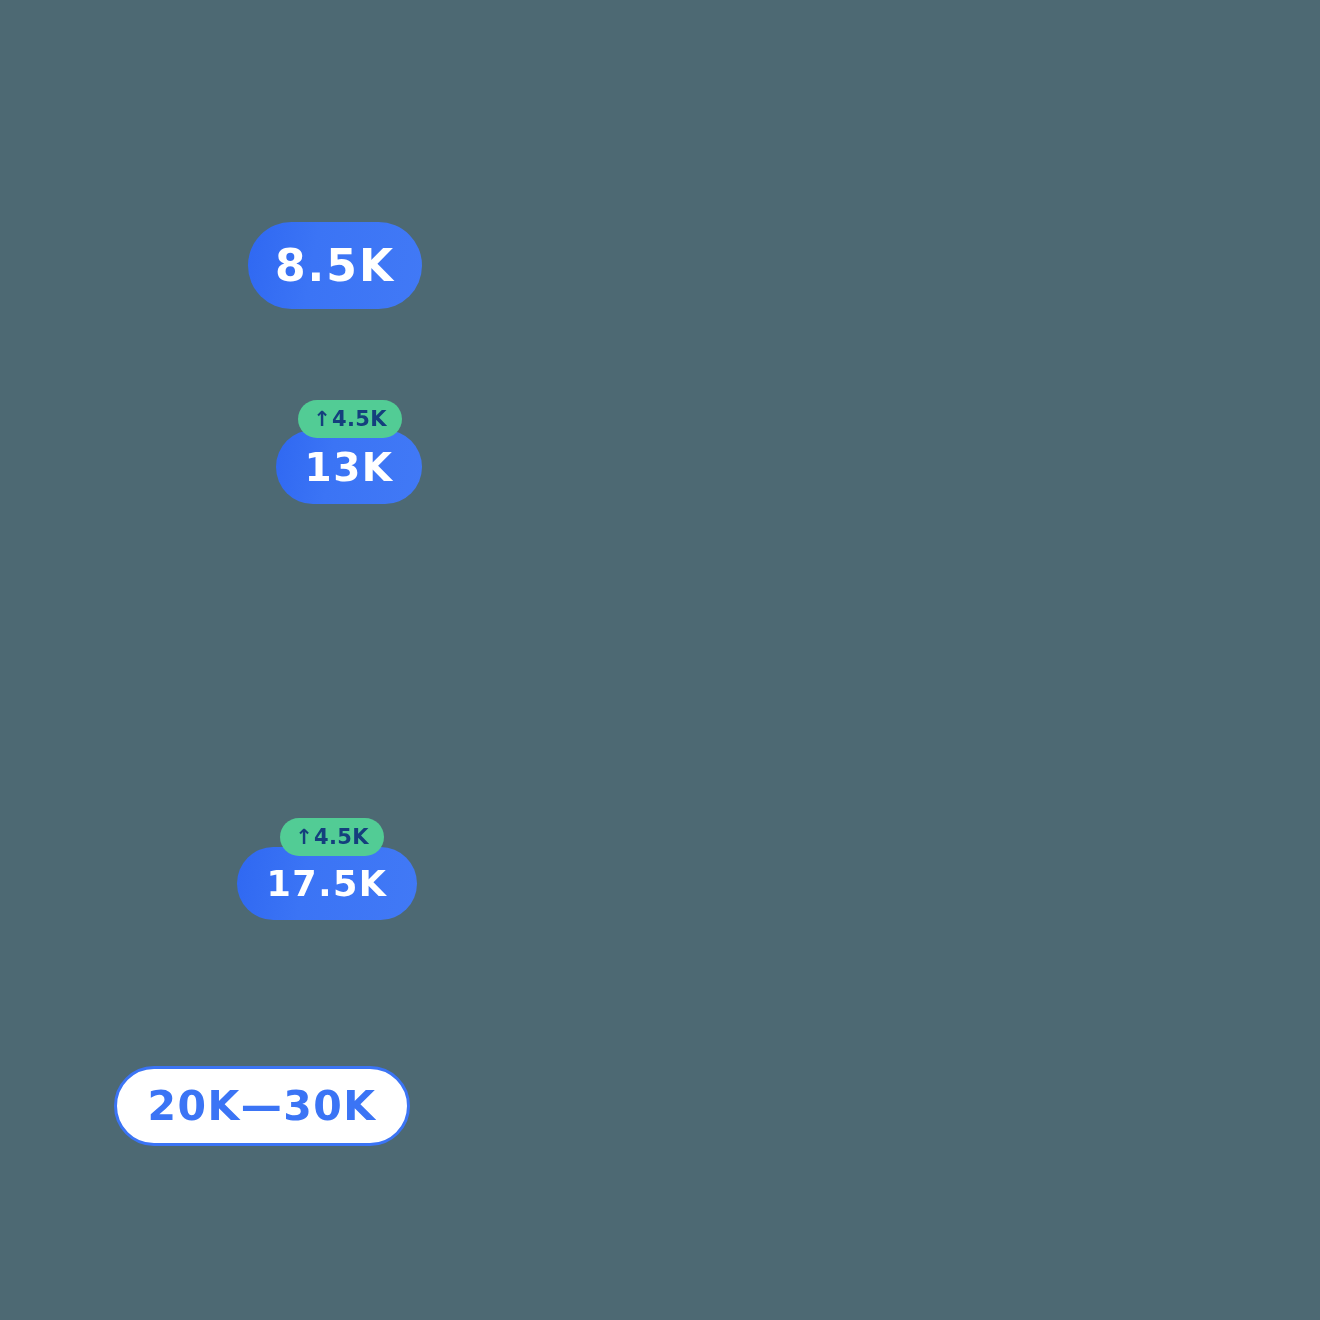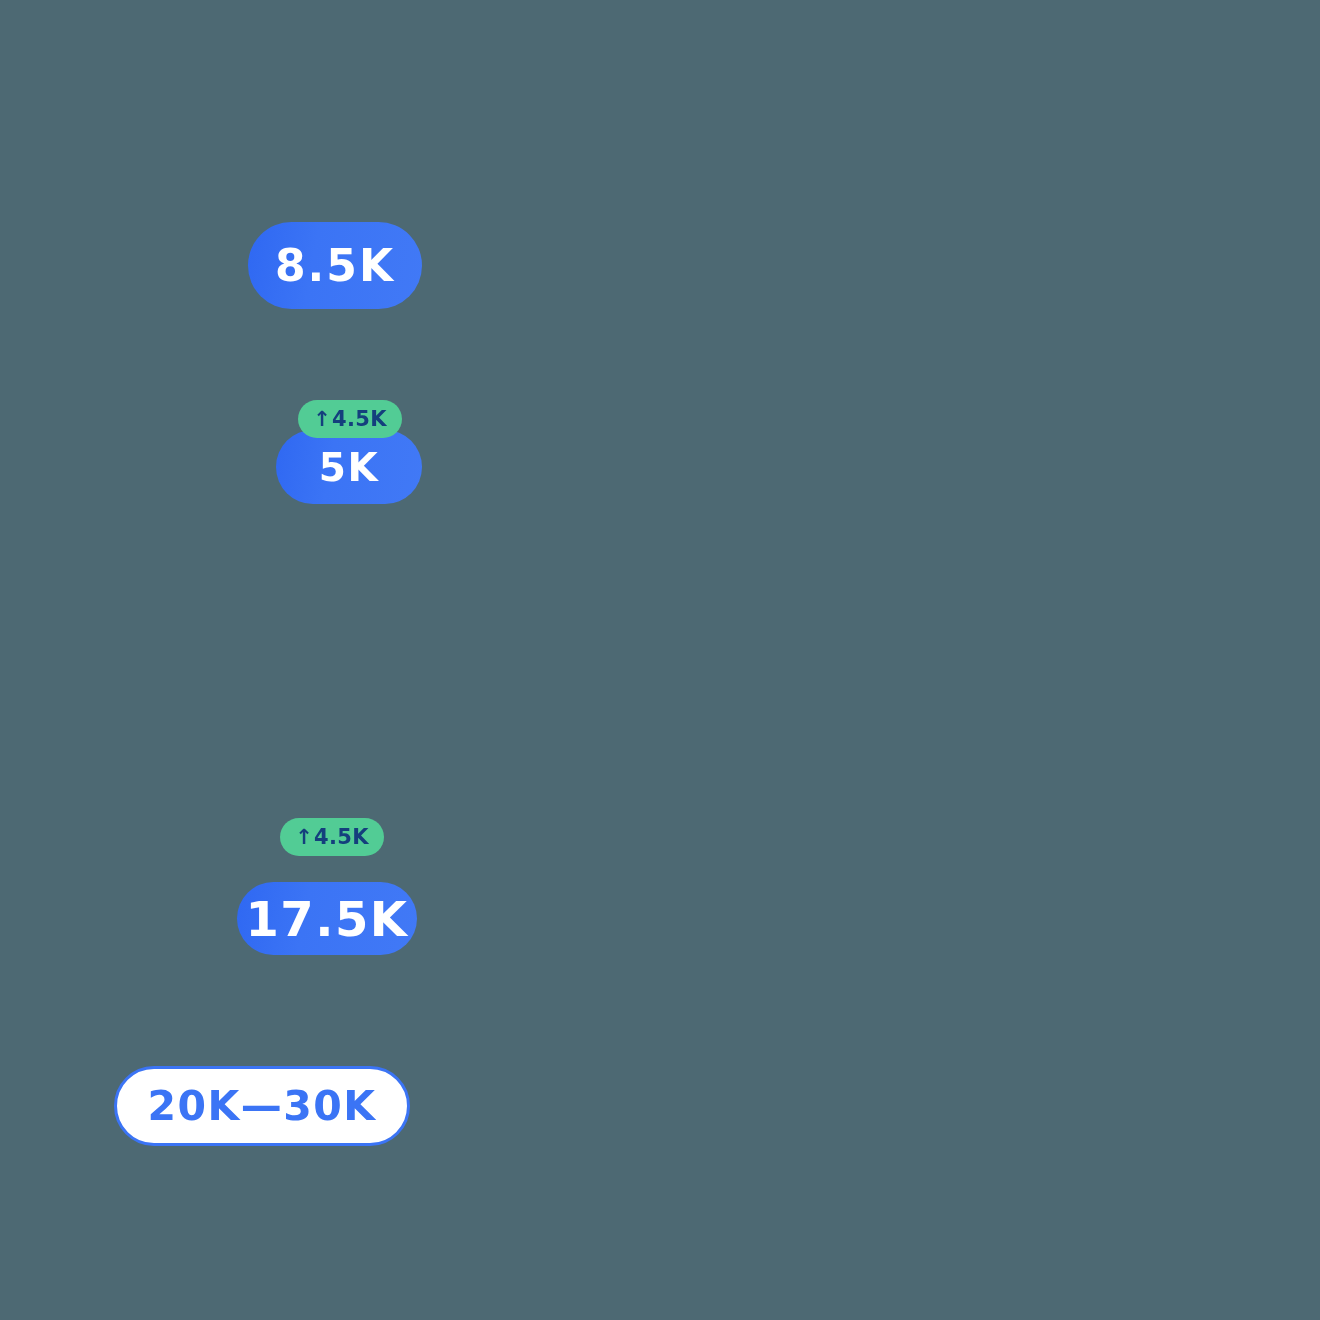--- a/index.html
+++ b/index.html
@@ -84,23 +84,23 @@
     letter-spacing: 1.5px;
     z-index: 2;
   }
 
   #marker-3 .badge-delta {
     left: 280px;  top: 818px;
     width: 104px; height: 38px;
     font-size: 21px;
   }
   #marker-3 .pill-value {
-    left: 237px;  top: 882px;
+    left: 237px;  top: 847px;
     width: 180px; height: 73px;
-    font-size: 48px;
+    font-size: 35px;
     letter-spacing: 1.5px;
     z-index: 2;
   }
 
   #marker-4 .pill-range {
     left: 114px;  top: 1066px;
     width: 296px; height: 80px;
     font-size: 41px;
   }
 </style>
@@ -111,21 +111,21 @@
 
   <div id="marker-1">
     <div class="pill pill-value">8.5K</div>
   </div>
 
   <div id="marker-2">
     <div class="pill badge-delta">
       <span class="arrow-glyph">↑</span>
         <span>4.5K</span>
     </div>
-    <div class="pill pill-value">5K</div>
+    <div class="pill pill-value">13K</div>
   </div>
 
   <div id="marker-3">
     <div class="pill badge-delta">
       <span class="arrow-glyph">↑</span>
         <span>4.5K</span>
     </div>
     <div class="pill pill-value">17.5K</div>
   </div>
 

